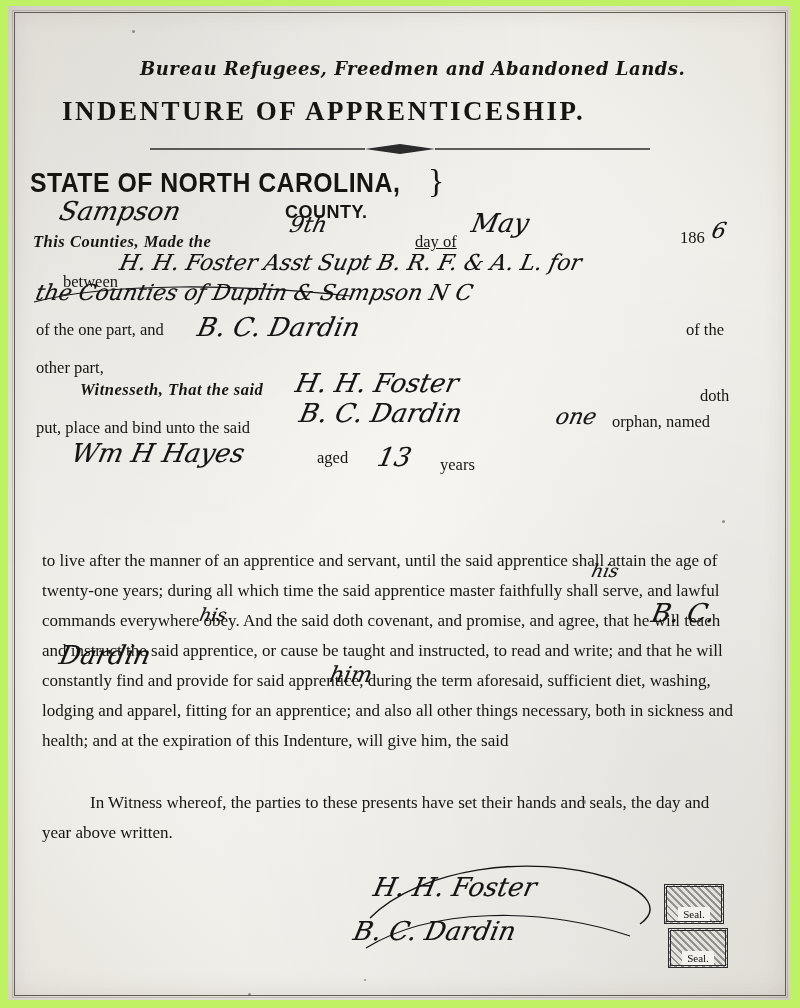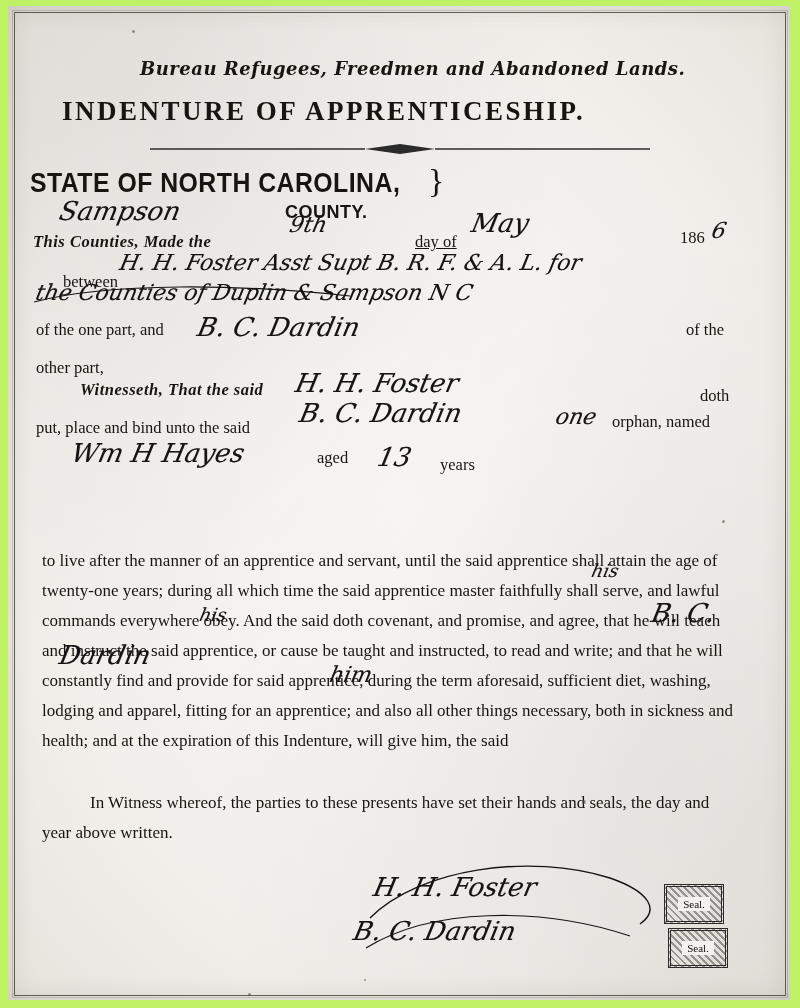--- a/index.html
+++ b/index.html
@@ -149,21 +149,21 @@
 
   
   .seal {
     position: absolute;
     width: 54px; height: 34px;
     border: 3px double #2a2a2a;
     background:
       repeating-linear-gradient(45deg, rgba(0,0,0,0.35) 0 2px, rgba(0,0,0,0) 2px 5px);
     font-family: "Liberation Serif", serif;
     font-size: 11px;
-    display: flex; align-items: center; justify-content: center;
+    display: flex; align-items: flex-end; justify-content: center;
     color: #111;
   }
   .seal span {
     background: #f4f2ee;
     padding: 1px 5px;
   }
   .seal-1 { left: 664px; top: 884px; }
   .seal-2 { left: 668px; top: 928px; }
 
   

